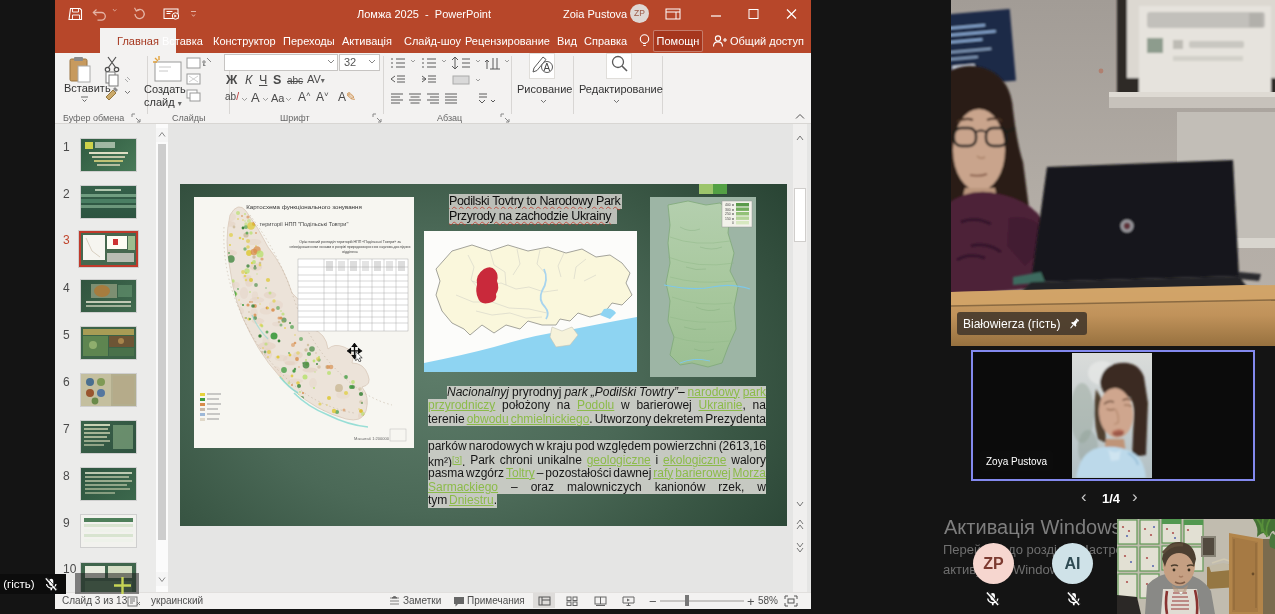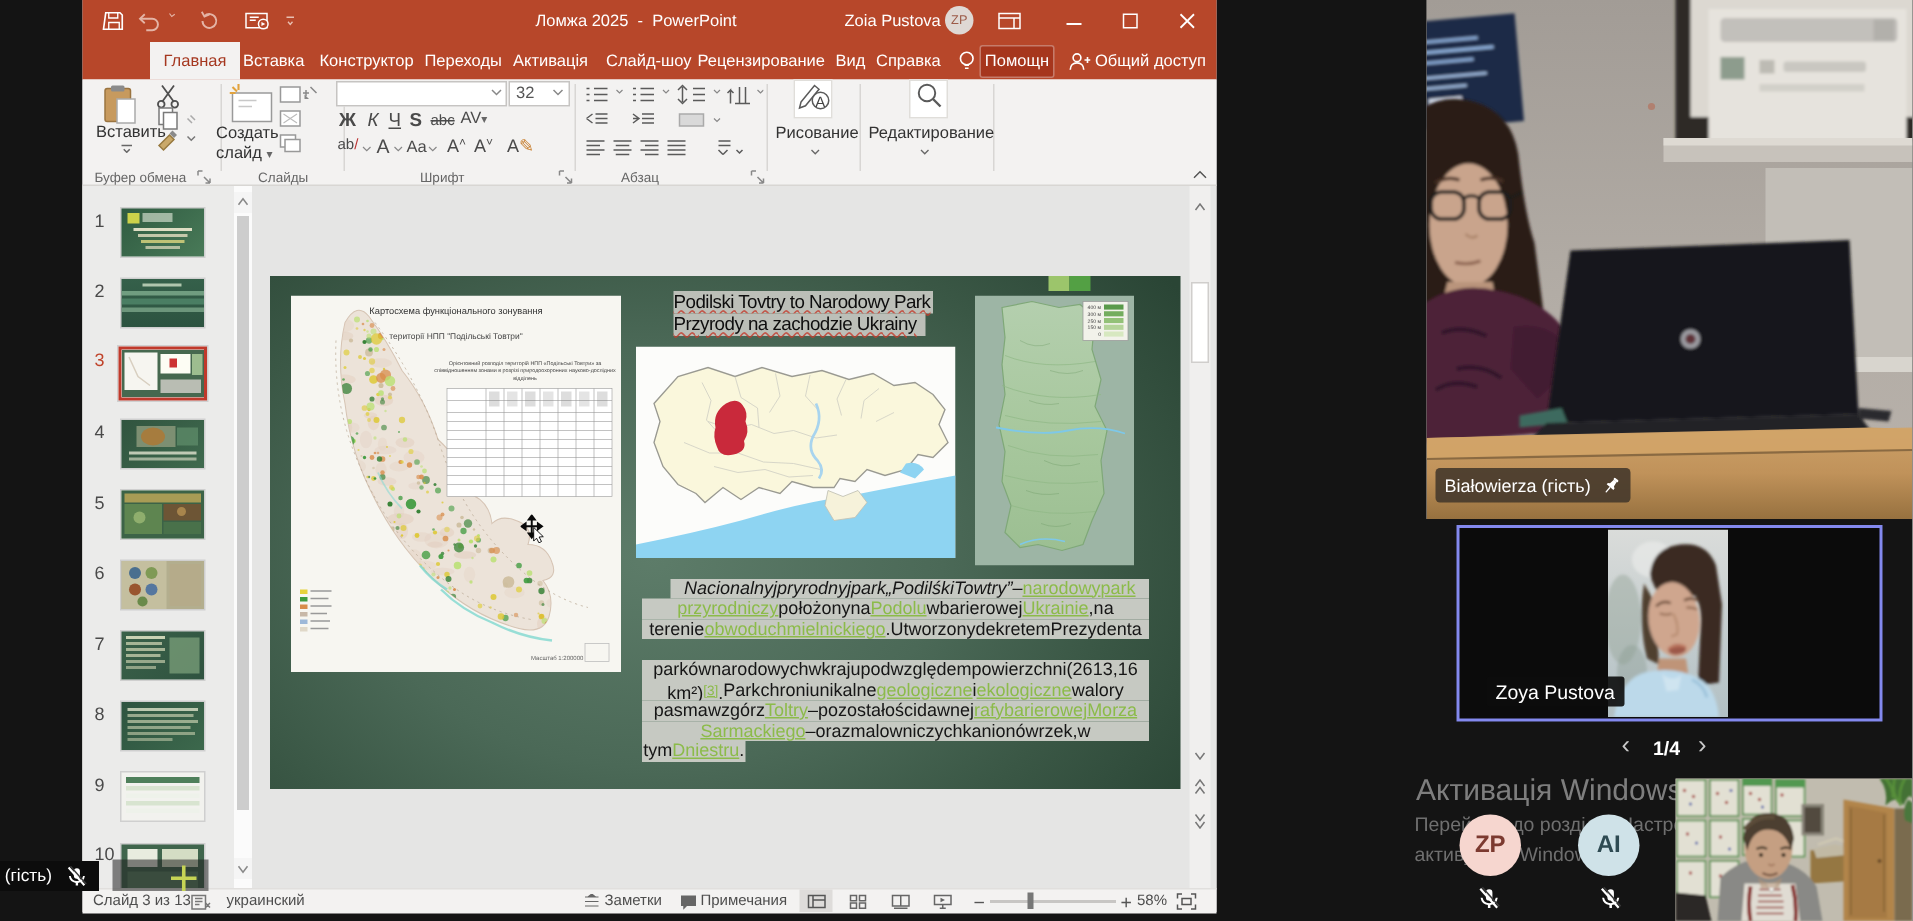--- a/index.html
+++ b/index.html
@@ -18,21 +18,21 @@
   #content{position:absolute;left:0;top:124px;width:756px;height:468px;background:#e5e5e4;}
   #thumbs{position:absolute;left:0;top:0;width:101px;height:468px;background:#ebebea;}
   .tnum{position:absolute;left:8px;font-size:12px;color:#4a4a4a;}
   .thumb{position:absolute;left:26px;width:55px;height:32px;background:#3c5c48;box-shadow:0 0 0 1px #cfcfcf;overflow:hidden;}
   #tscroll{position:absolute;left:101px;top:0;width:12px;height:468px;background:#fbfbfb;}
   #wscroll{position:absolute;left:738px;top:0;width:14px;height:468px;background:#f0efee;}
   #statusbar{position:absolute;left:0;top:592px;width:756px;height:16px;background:#f3f2f1;border-top:1px solid #e1dfdd;font-size:10px;color:#4e4e4e;}
   
   #slide{position:absolute;left:125px;top:60px;width:607px;height:342px;
      background:radial-gradient(ellipse 430px 310px at 42% 55%, #5d7c69 0%, #4b6957 45%, #3a5745 72%, #2a4535 100%);}
-  .line{position:absolute;display:flex;justify-content:center;background:#c6c9c2;color:#161616;
+  .line{position:absolute;display:flex;justify-content:space-between;background:#c6c9c2;color:#161616;
         font-size:12px;height:13.6px;line-height:13.9px;white-space:pre;}
   .lk{color:#8cbb4a;text-decoration:underline;text-decoration-thickness:1px;}
   
   .vid{position:absolute;overflow:hidden;}
   .lbl{position:absolute;background:rgba(22,22,22,0.8);color:#fff;font-size:11.5px;border-radius:3px;
        display:flex;align-items:center;padding:0 6px;}
   .spell{text-decoration:underline wavy rgba(195,60,45,.8); text-decoration-thickness:0.5px; text-underline-offset:1px;}
 </style>
 </head>
 <body>
@@ -71,21 +71,21 @@
         <rect x="3" y="2" width="14" height="10"></rect>
           <path d="M3 5 h14 M13 5 v7"></path>
         <path d="M48 9 h10" stroke-width="1.2"></path>
         <rect x="86" y="2.5" width="9" height="9"></rect>
         <path d="M124 2.5 l9 9 M133 2.5 l-9 9" stroke-width="1.2"></path>
       </g>
     </svg>
   </div>
   <div id="tabsrow">
     <div class="tab" style="left:29px;margin-top:42px;">Файл</div>
-    <div class="tab" style="left:45px;width:60px;background:#f3f2f1;color:#a5371f;text-align:center;">Главная</div>
+    <div class="tab" style="left:45px;width:76px;background:#f3f2f1;color:#a5371f;text-align:center;">Главная</div>
     <div class="tab" style="left:107px;">Вставка</div>
     <div class="tab" style="left:158px;">Конструктор</div>
     <div class="tab" style="left:228px;">Переходы</div>
     <div class="tab" style="left:287px;">Активація</div>
     <div class="tab" style="left:349px;">Слайд-шоу</div>
     <div class="tab" style="left:410px;">Рецензирование</div>
     <div class="tab" style="left:502px;">Вид</div>
     <div class="tab" style="left:529px;">Справка</div>
     <svg class="abs" style="left:583px;top:5px" width="13" height="16" viewBox="0 0 13 16">
       <g fill="none" stroke="#fff" stroke-width="1.1">
@@ -212,21 +212,21 @@
         <path d="M87 5 l2 2 2 -2" stroke="#888" stroke-width=".8"></path>
       </g>
       <g stroke="#5a5a5a" fill="none" transform="translate(0,36)">
         <path d="M2 2 h12 M2 5 h9 M2 8 h12 M2 11 h9"></path>
         <path d="M20 2 h12 M21.5 5 h9 M20 8 h12 M21.5 11 h9"></path>
         <path d="M38 2 h12 M41 5 h9 M38 8 h12 M41 11 h9"></path>
         <path d="M56 2 h12 M56 5 h12 M56 8 h12 M56 11 h12"></path>
         <path d="M90 2 h8 M90 5 h8 M90 8 l3 3 M96 8 l-3 3 M102 8 l2 2 2 -2"></path>
       </g>
     </svg>
-    <div class="glabel" style="left:359px;">Абзац</div>
+    <div class="glabel" style="left:382px;">Абзац</div>
     <svg class="abs" style="left:445px;top:60px" width="10" height="10" viewBox="0 0 10 10">
         <path d="M1 1 h3 M1 1 v3 M9 9 l-3 0 M9 9 l0 -3 M9 9 l-4 -4" stroke="#888" fill="none"></path>
       </svg>
 
     <div class="abs" style="left:474px;top:0px;width:24px;height:24px;background:#fff;border:1px solid #e0deda;"></div>
     <svg class="ricon" style="left:477px;top:1px" width="22" height="20" viewBox="0 0 22 20">
       <path d="M2 14 l9 -11 3 2.5 -9 11 -4 1.5 z" fill="#fff" stroke="#5a5a5a"></path>
       <circle cx="15" cy="13" r="5.5" fill="#fff" stroke="#5a5a5a"></circle>
       <text x="11.5" y="17" font-size="10" fill="#444">A</text>
     </svg>
@@ -734,21 +734,21 @@
             <text x="84" y="13.5" font-size="3.4" fill="#444" text-anchor="end">300 м</text>
           <rect x="86" y="15" width="13" height="3.4" fill="#93c178"></rect>
             <text x="84" y="18" font-size="3.4" fill="#444" text-anchor="end">250 м</text>
           <rect x="86" y="19.5" width="13" height="3.4" fill="#b5d49a"></rect>
             <text x="84" y="22.5" font-size="3.4" fill="#444" text-anchor="end">150 м</text>
           <rect x="86" y="24" width="13" height="3.4" fill="#d7e8c0"></rect>
             <text x="84" y="27" font-size="3.4" fill="#444" text-anchor="end">0</text>
         </g>
       </svg>
 
-      <div class="line" style="left:267px;top:201.7px;width:319px;"><span style="font-style:italic">Nacionalnyj</span><span style="font-style:italic">pryrodnyj</span><span style="font-style:italic">park</span><span style="font-style:italic">„Podilśki</span><span style="font-style:italic">Towtry”–</span><span class="lk">narodowy</span><span class="lk">park</span></div>
+      <div class="line" style="left:267px;top:201.7px;width:319px;"><span style="font-style:italic">Nacionalnyj</span><span style="">pryrodnyj</span><span style="font-style:italic">park</span><span style="font-style:italic">„Podilśki</span><span style="font-style:italic">Towtry”–</span><span class="lk">narodowy</span><span class="lk">park</span></div>
       <div class="line" style="left:248px;top:215.3px;width:338px;"><span class="lk">przyrodniczy</span><span>położony</span><span>na</span><span class="lk">Podolu</span><span>w</span><span>barierowej</span><span><span class="lk">Ukrainie</span>,</span><span>na</span></div>
       <div class="line" style="left:248px;top:228.8px;width:338px;"><span>terenie</span><span class="lk">obwodu</span><span><span class="lk">chmielnickiego</span>.</span><span>Utworzony</span><span>dekretem</span><span>Prezydenta</span></div>
       <div class="line" style="left:248px;top:256px;width:338px;"><span>parków</span><span>narodowych</span><span>w</span><span>kraju</span><span>pod</span><span>względem</span><span>powierzchni</span><span>(2613,16</span></div>
       <div class="line" style="left:248px;top:269.5px;width:338px;"><span>km²)<span class="lk" style="font-size:9px;vertical-align:3px">[3]</span>.</span><span>Park</span><span>chroni</span><span>unikalne</span><span class="lk">geologiczne</span><span>i</span><span class="lk">ekologiczne</span><span>walory</span></div>
       <div class="line" style="left:248px;top:283.1px;width:338px;"><span>pasma</span><span>wzgórz</span><span class="lk">Toltry</span><span>–</span><span>pozostałości</span><span>dawnej</span><span class="lk">rafy</span><span class="lk">barierowej</span><span class="lk">Morza</span></div>
       <div class="line" style="left:248px;top:296.6px;width:338px;"><span class="lk">Sarmackiego</span><span>–</span><span>oraz</span><span>malowniczych</span><span>kanionów</span><span>rzek,</span><span>w</span></div>
       <div class="line" style="left:248px;top:310.2px;width:69px;"><span>tym</span><span><span class="lk">Dniestru</span>.</span></div>
 
       <svg class="abs" style="left:167px;top:159px" width="17" height="19" viewBox="0 0 17 19">
         <g stroke="#0a0a0a" stroke-width="1.1" fill="#0a0a0a">
@@ -947,21 +947,21 @@
         <ellipse cx="44" cy="80" rx="6" ry="3.5" fill="#9c5848"></ellipse>
         <path d="M38 79 q6 -3 12 0" stroke="#c07860" stroke-width="1.5" fill="none"></path>
       </g>
       <path d="M34 86 h18 l2 14 -22 0 z" fill="#bf9478"></path>
 
       <path d="M4 125 q4 -26 22 -30 q18 -4 34 4 q12 6 14 26 z" fill="#bcd9ea"></path>
       <path d="M36 96 q6 6 13 1 l-2 10 -8 1 z" fill="#cfe4f0"></path>
       <path d="M56 100 q8 4 10 12" stroke="#9cc2da" stroke-width="2" fill="none"></path>
     </g>
   </svg>
-  <div class="lbl" style="left:18px;top:99px;height:20px;font-size:13px;border-radius:2px;background:rgba(12,12,12,.9);">Zoya Pustova</div>
+  <div class="lbl" style="left:7px;top:99px;height:20px;font-size:10px;border-radius:2px;background:rgba(12,12,12,.9);">Zoya Pustova</div>
 </div>
 
 <div class="abs" style="left:1081px;top:487px;color:#c9c9c9;font-size:17px;">‹</div>
 <div class="abs" style="left:1102px;top:491px;color:#fff;font-size:13px;font-weight:bold;text-align:center;">1/4</div>
 <div class="abs" style="left:1132px;top:487px;color:#c9c9c9;font-size:17px;">›</div>
 
 <div class="abs" style="left:944px;top:516px;color:#7e7e7e;font-size:20px;">Активація Windows</div>
 <div class="abs" style="left:943px;top:542px;color:#6f6f6f;font-size:13px;">Перейдіть до розділу "Настройки", щоб</div>
 <div class="abs" style="left:943px;top:562px;color:#6f6f6f;font-size:13px;">активувати Windows.</div>
 

